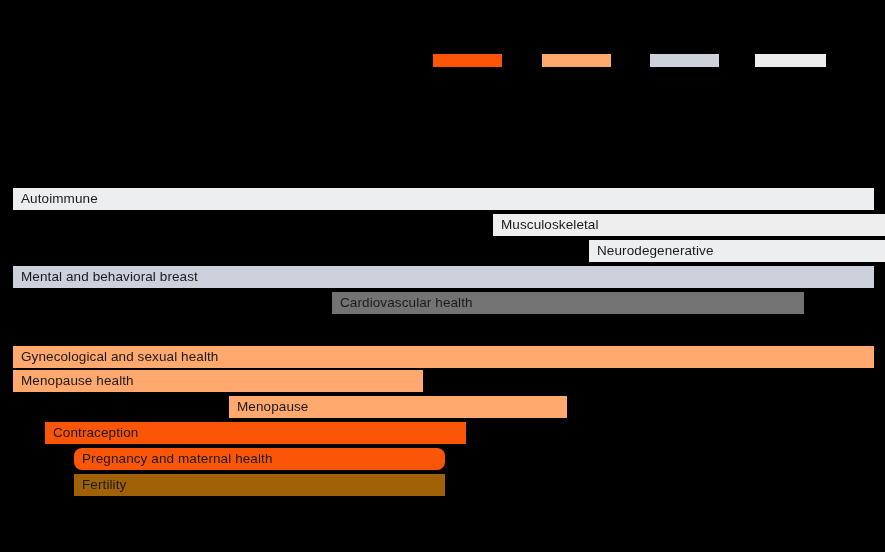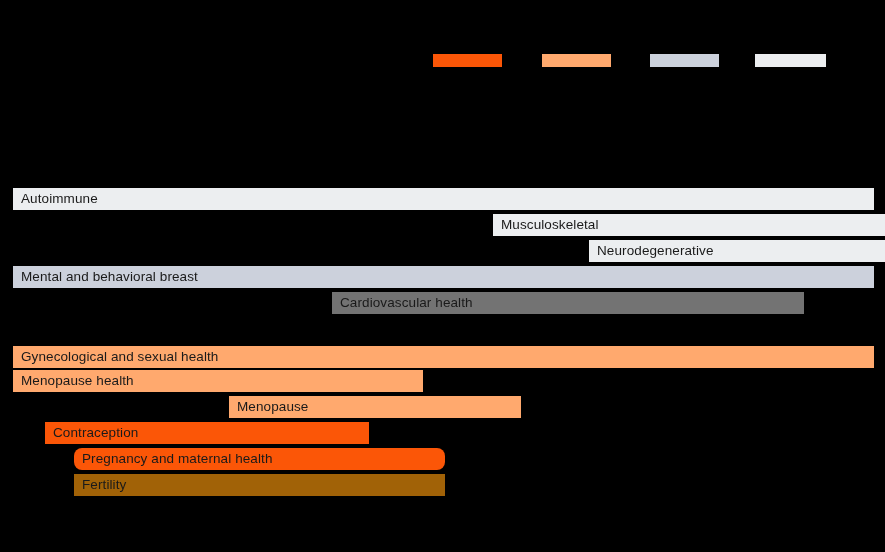--- a/index.html
+++ b/index.html
@@ -110,24 +110,24 @@
       </div>
       <div class="bar-row cat-blue" style="left: 332px; width: 472px; top: 292px; background: #737373;">
         <span class="bar-label">Cardiovascular health</span>
       </div>
       <div class="bar-row cat-peach" style="left: 13px; width: 861px; top: 318px; background: rgb(255, 169, 110); margin-top: 28px;">
         <span class="bar-label">Gynecological and sexual health</span>
       </div>
       <div class="bar-row cat-peach" style="left: 13px; width: 410px; top: 370px; background: rgb(255, 169, 110);">
         <span class="bar-label">Menopause health</span>
       </div>
-      <div class="bar-row cat-peach" style="left: 229px; width: 292px; top: 396px; background: rgb(255, 169, 110);">
+      <div class="bar-row cat-peach" style="left: 229px; width: 338px; top: 396px; background: rgb(255, 169, 110);">
         <span class="bar-label">Menopause</span>
       </div>
-      <div class="bar-row cat-orange" style="left: 45px; width: 324px; top: 422px; background: rgb(251, 86, 7);">
+      <div class="bar-row cat-orange" style="left: 45px; width: 421px; top: 422px; background: rgb(251, 86, 7);">
         <span class="bar-label">Contraception</span>
       </div>
       <div class="bar-row cat-orange" style="left: 74px; width: 371px; top: 448px; background: rgb(251, 86, 7); border-radius: 8px;">
         <span class="bar-label">Pregnancy and maternal health</span>
       </div>
       <div class="bar-row cat-orange" style="left: 74px; width: 371px; top: 474px; background: #a16207;">
         <span class="bar-label">Fertility</span>
       </div>
     </div>
 

